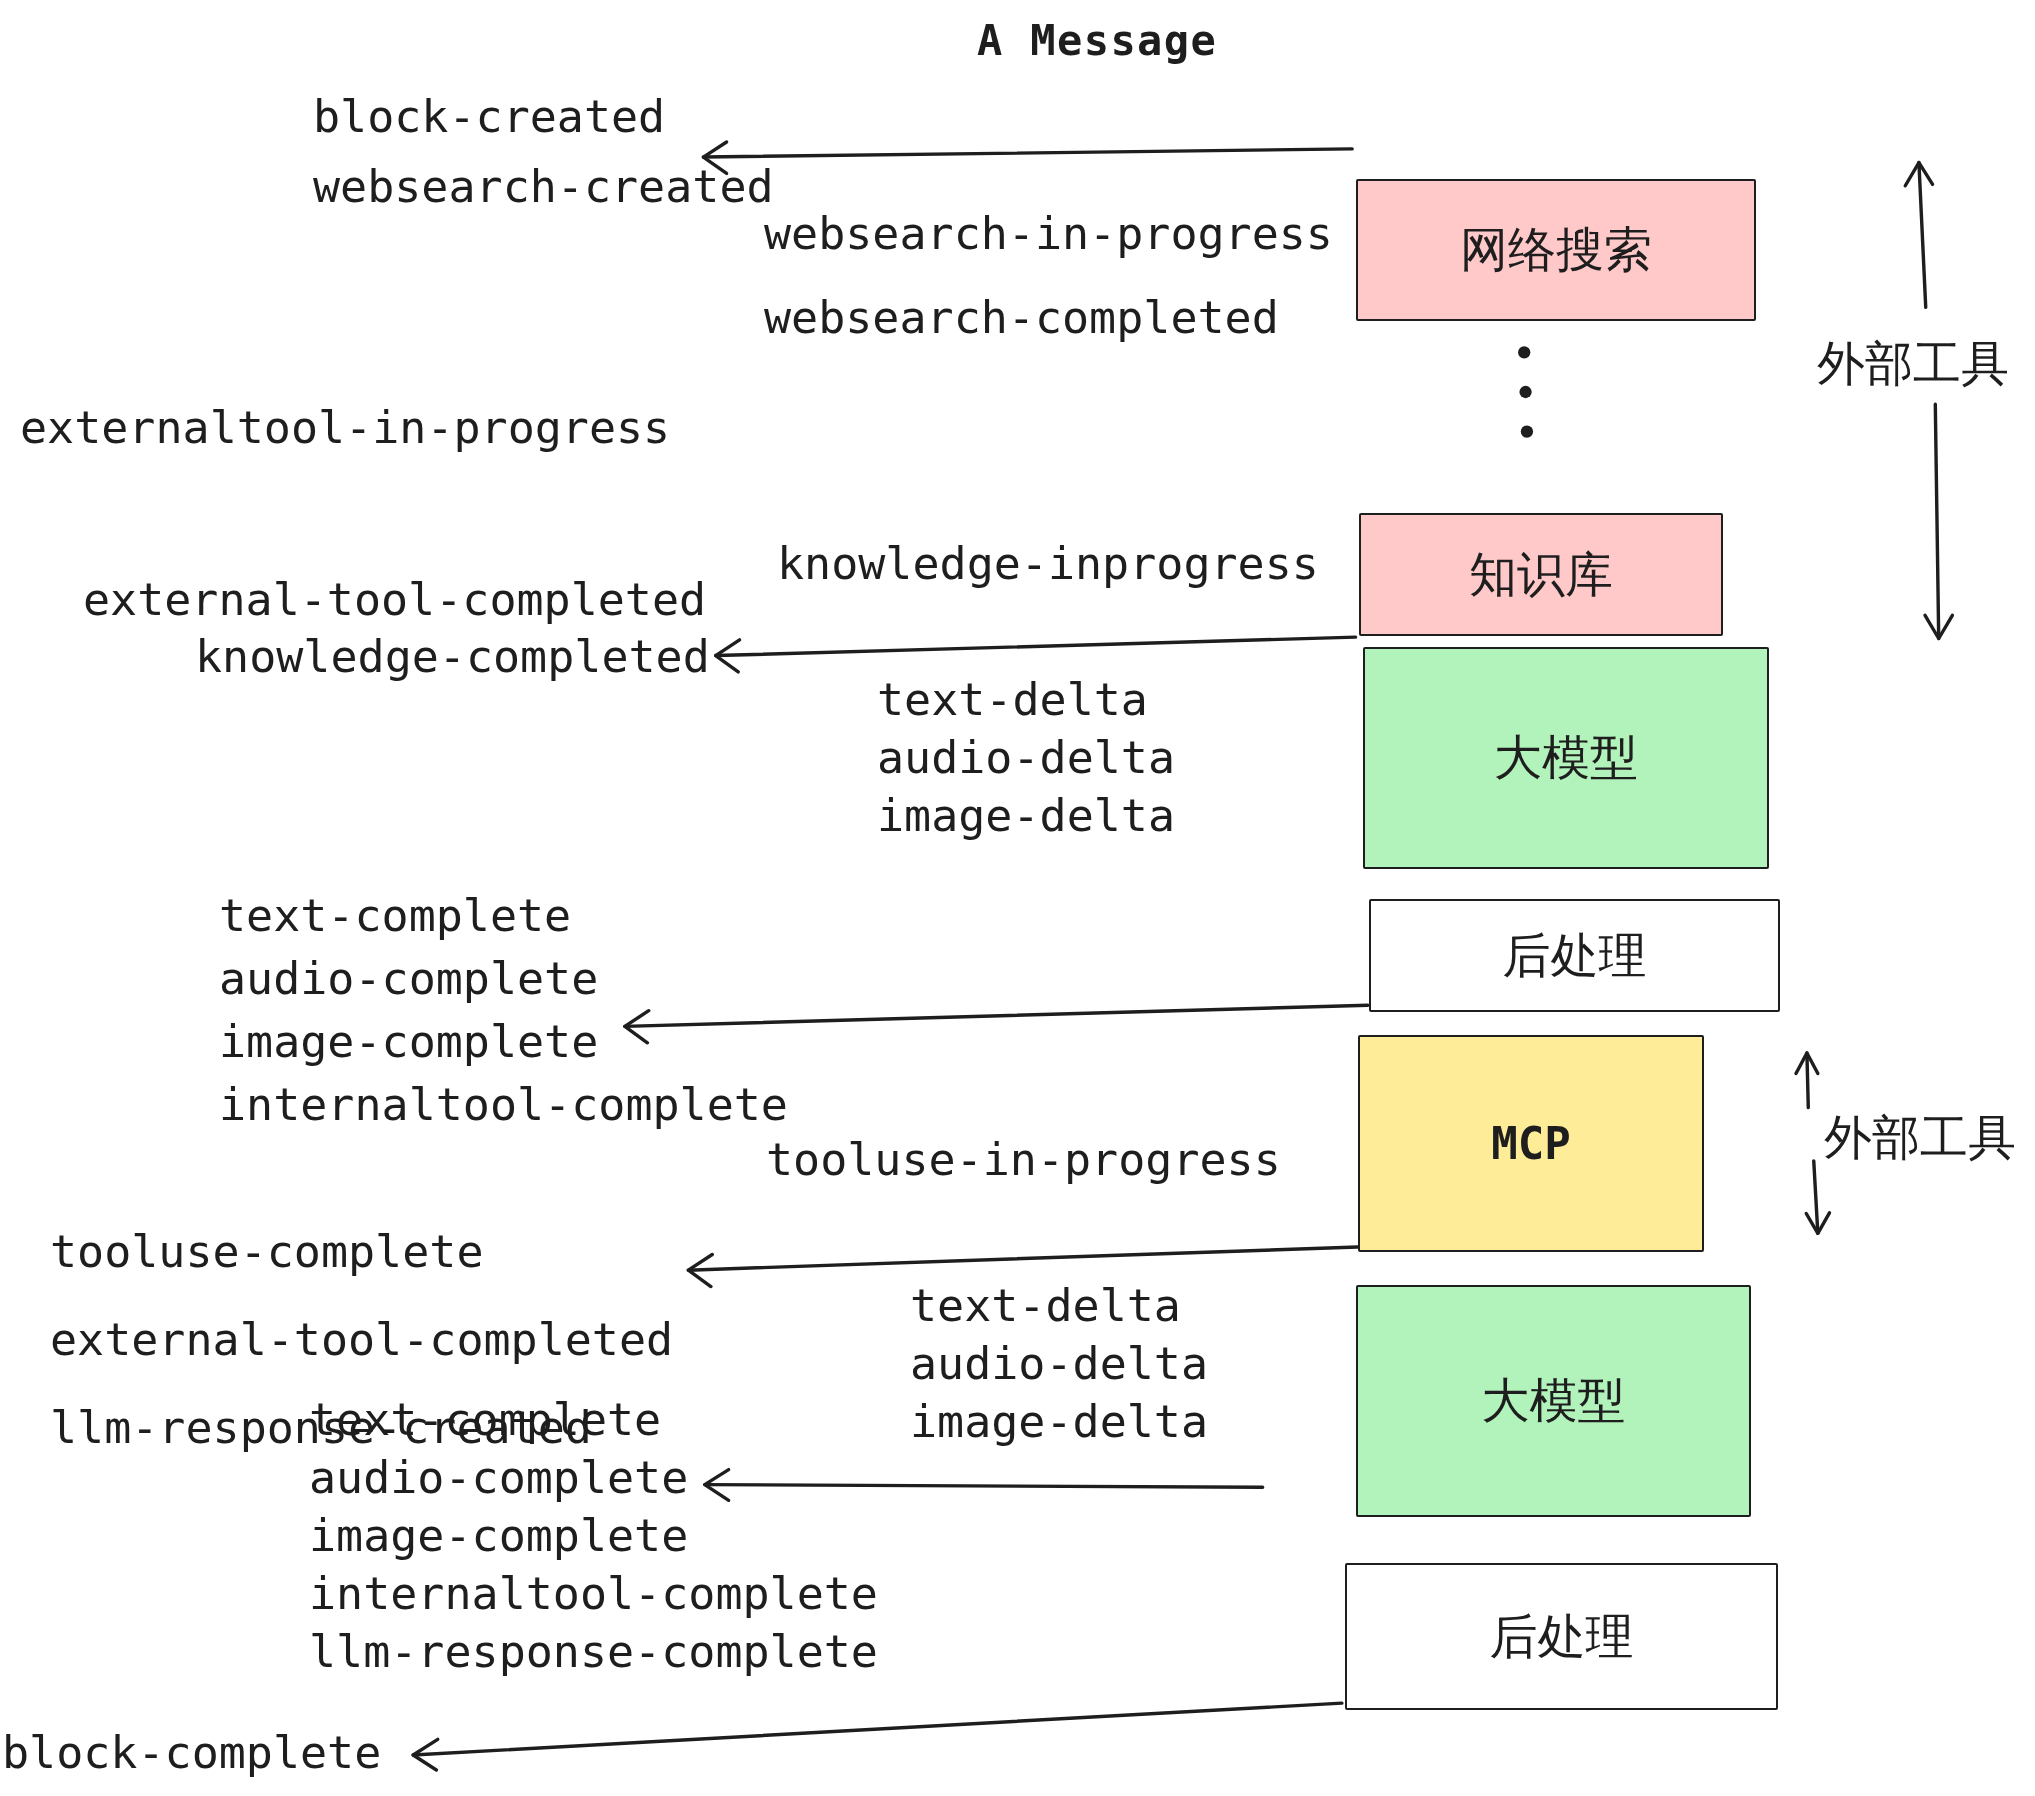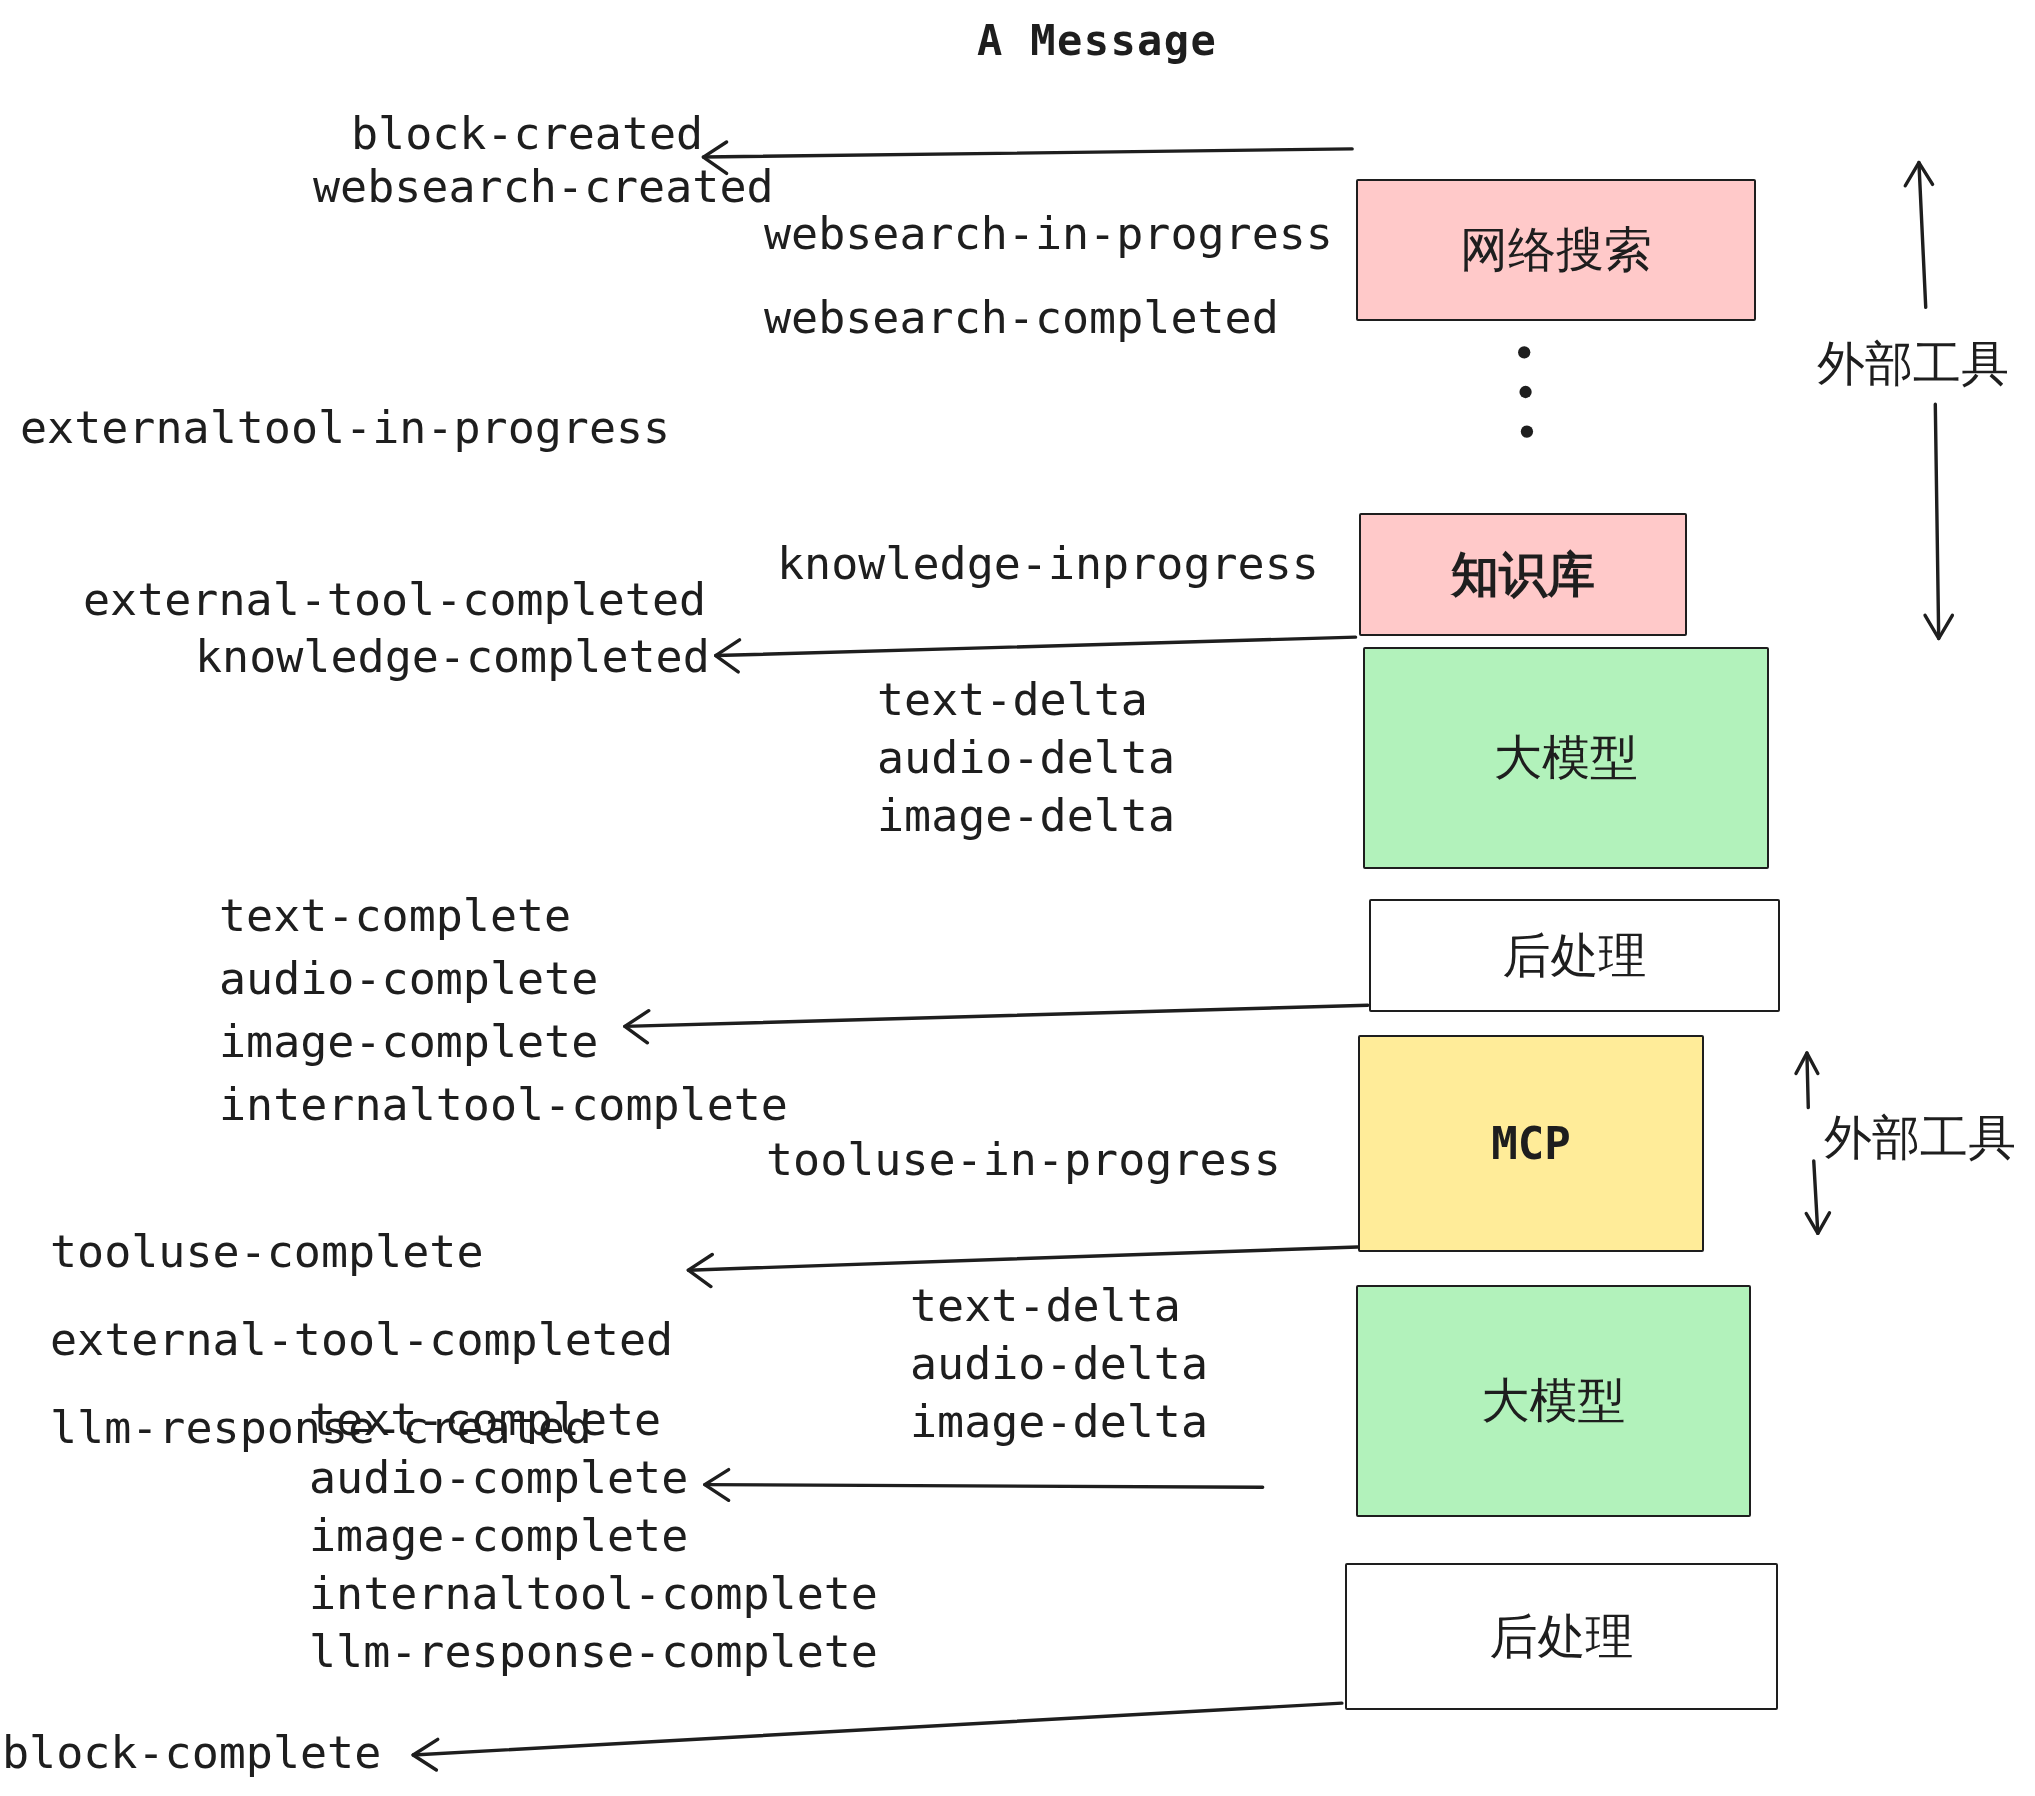--- a/index.html
+++ b/index.html
@@ -5,31 +5,31 @@
   html,body{margin:0;padding:0;background:#ffffff;}
   .canvas{position:relative;width:2035px;height:1796px;background:#ffffff;overflow:hidden;
           font-family:"DejaVu Sans Mono",monospace;color:#1e1e1e;}
   .lbl{position:absolute;font:45px/59px "DejaVu Sans Mono",monospace;color:#1e1e1e;white-space:pre;}
   .multi{line-height:58px;}
   #title{position:absolute;left:977px;top:12.3px;font:600 42px/1.4 "DejaVu Sans Mono",monospace;
          letter-spacing:1.4px;color:#1e1e1e;}
   .box{position:absolute;border:2.7px solid #1e1e1e;border-radius:2px;display:flex;align-items:center;
        justify-content:center;font:48px "DejaVu Sans",sans-serif;color:#1e1e1e;box-sizing:border-box;margin-top:8px;}
   #box-websearch{left:1356px;top:171px;width:400px;height:142px;background:#ffc9c9;}
-  #box-knowledge{left:1359px;top:505px;width:328px;height:123px;background:#ffc9c9;font-weight:bold;}
+  #box-knowledge{left:1359px;top:505px;width:364px;height:123px;background:#ffc9c9;}
   #box-llm1{left:1363px;top:639px;width:406px;height:222px;background:#b2f2bb;}
   #box-post1{left:1369px;top:891px;width:411px;height:113px;background:#ffffff;}
   #box-mcp{left:1358px;top:1027px;width:346px;height:217px;background:#ffec99;
            font-family:"DejaVu Sans Mono",monospace;font-size:44px;font-weight:600;}
   #box-llm2{left:1356px;top:1277px;width:395px;height:232px;background:#b2f2bb;}
   #box-post2{left:1345px;top:1555px;width:433px;height:147px;background:#ffffff;}
   .side{position:absolute;font:48px "DejaVu Sans",sans-serif;color:#1e1e1e;white-space:pre;}
   #side1{left:1817px;top:332px;}
   #side2{left:1824px;top:1106px;}
-  #lbl-block-created{left:313px;top:104px;margin-left:38px;}
+  #lbl-block-created{left:313px;top:87px;}
   #lbl-websearch-created{left:313px;top:157px;}
   #lbl-websearch-in-progress{left:764px;top:204px;}
   #lbl-websearch-completed{left:764px;top:288px;}
   #lbl-externaltool-in-progress{left:20px;top:398px;}
   #lbl-knowledge-inprogress{left:777px;top:534px;}
   #lbl-external-tool-completed{left:83px;top:570px;}
   #lbl-knowledge-completed{left:195px;top:627px;}
   #lbl-deltas1{left:877px;top:671px;}
   #lbl-completes1{left:219px;top:884px;line-height:63px;}
   #lbl-tooluse-in-progress{left:766px;top:1130px;}

